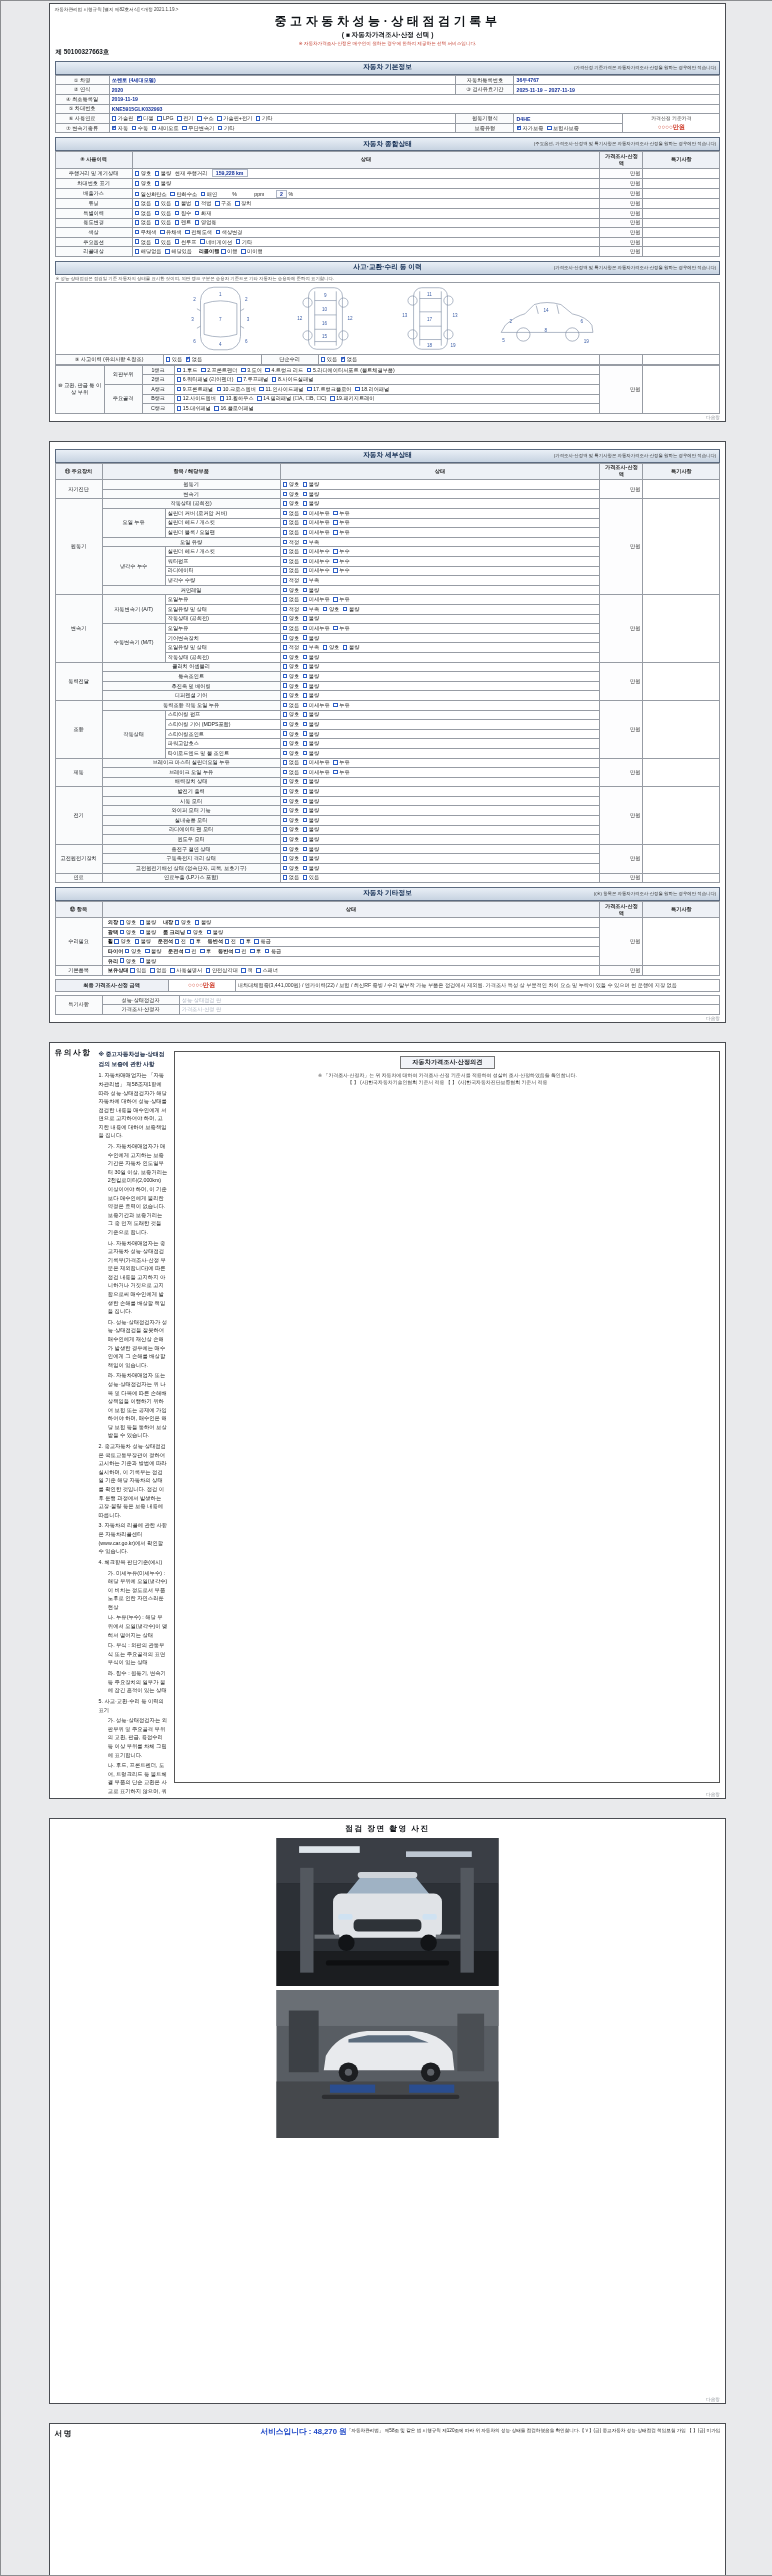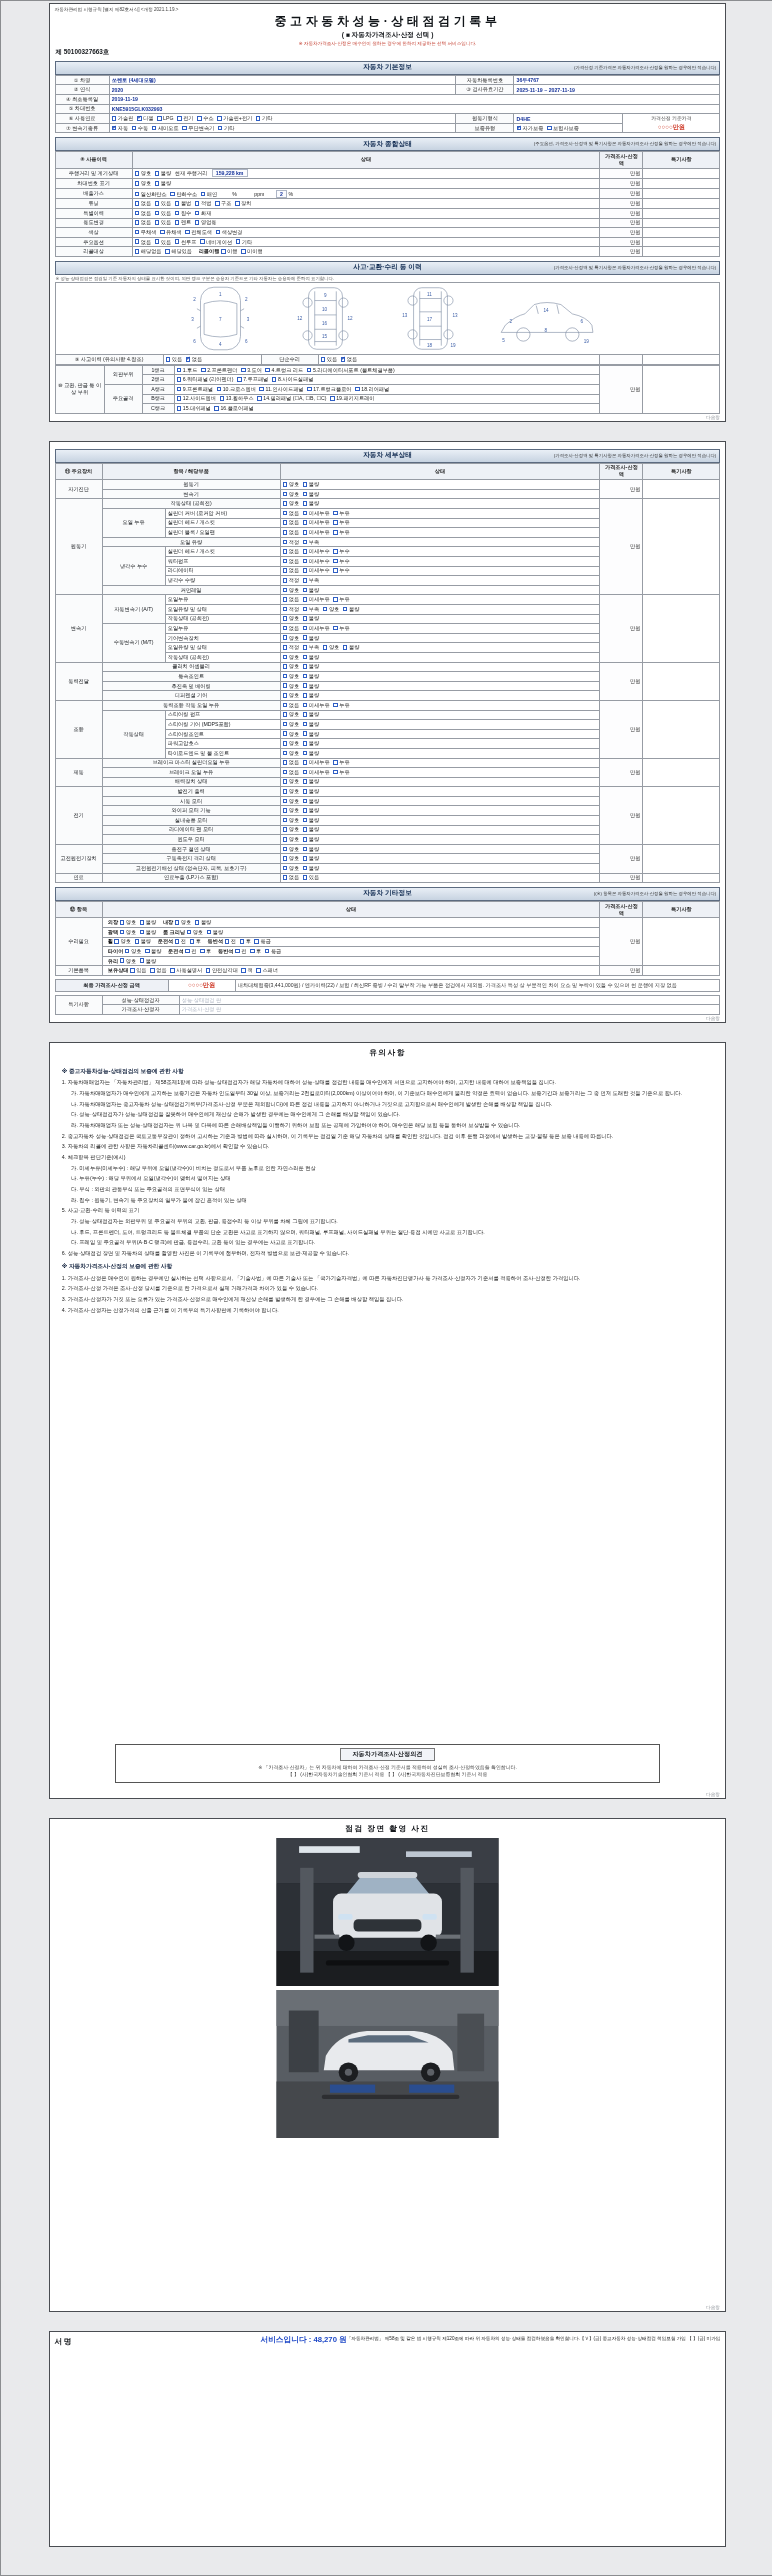--- a/index.html
+++ b/index.html
@@ -35,36 +35,36 @@
 .g-label{font-size:5.2px;margin:0 1.5px 0 3.1px;color:#111;font-weight:bold}
 .detail{font-size:5.2px;color:#222;white-space:pre}
 .diagnote{font-size:4.4px;color:#555;margin:1.5px 0 1px 1px}
 .diagrams{display:flex;justify-content:center;align-items:center;gap:24px;border:0.5px solid #979ca4;border-bottom:none;padding:2.1px 0;background:#fff}
 .pricebase{text-align:center;vertical-align:middle}
 .pb1{font-size:4.9px;color:#333;margin-bottom:1.5px}
 .pb2{font-size:6.2px}
 .finallab{background:#eef1f6;font-weight:bold;text-align:center;font-size:5.7px}
 .finalnote{font-size:4.5px;color:#333;line-height:1.3}
 .ph{color:#aeb5c2;font-size:5.2px}
-.boxc{display:flex;flex-direction:column}
+.boxc{display:flex;flex-direction:row}
 .ntitle,.ptitle{font-size:7.7px;font-weight:bold;text-align:center;margin:2.1px 0 4.1px;letter-spacing:1.5px}
 .ntext{flex:1;padding:0 7.2px}
 .np{font-size:5.3px;line-height:1.62;margin-bottom:2.1px;color:#222}
 .np.ind1{margin-left:9.3px}
 .np.nh{font-weight:bold;font-size:5.7px;margin:4.1px 0 2.6px;color:#10203c}
 .opbox{border:0.5px solid #555;width:82%;margin:5.2px auto 8.2px;padding:3.1px 5.2px;text-align:center}
 .optitle{font-weight:bold;font-size:6.2px;border:0.5px solid #777;display:inline-block;padding:1px 11.3px;margin-bottom:3.1px;background:#f2f4f8}
 .opline{font-size:4.9px;color:#333;line-height:1.5}
 .photos{display:flex;flex-direction:column;align-items:center;gap:3.1px}
 .boxe{display:flex;}
 .spacer{flex:1}
 .insurance{text-align:center;font-size:7.7px;font-weight:bold;color:#1d47c7;margin-bottom:7.2px}
 .footline{text-align:center;font-size:4.6px;color:#222;line-height:1.6}
 #boxC{height:757px}
-#boxD{height:494px}
+#boxD{height:586px}
 #boxE{height:216px}
 </style>
 </head>
 <body>
 
 <div class="outer">
 
   <div class="box" id="boxA">
     <div class="topnote">자동차관리법 시행규칙 [별지 제82호서식] &lt;개정 2021.1.19.&gt;</div>
     <div class="title">중고자동차성능·상태점검기록부</div>

